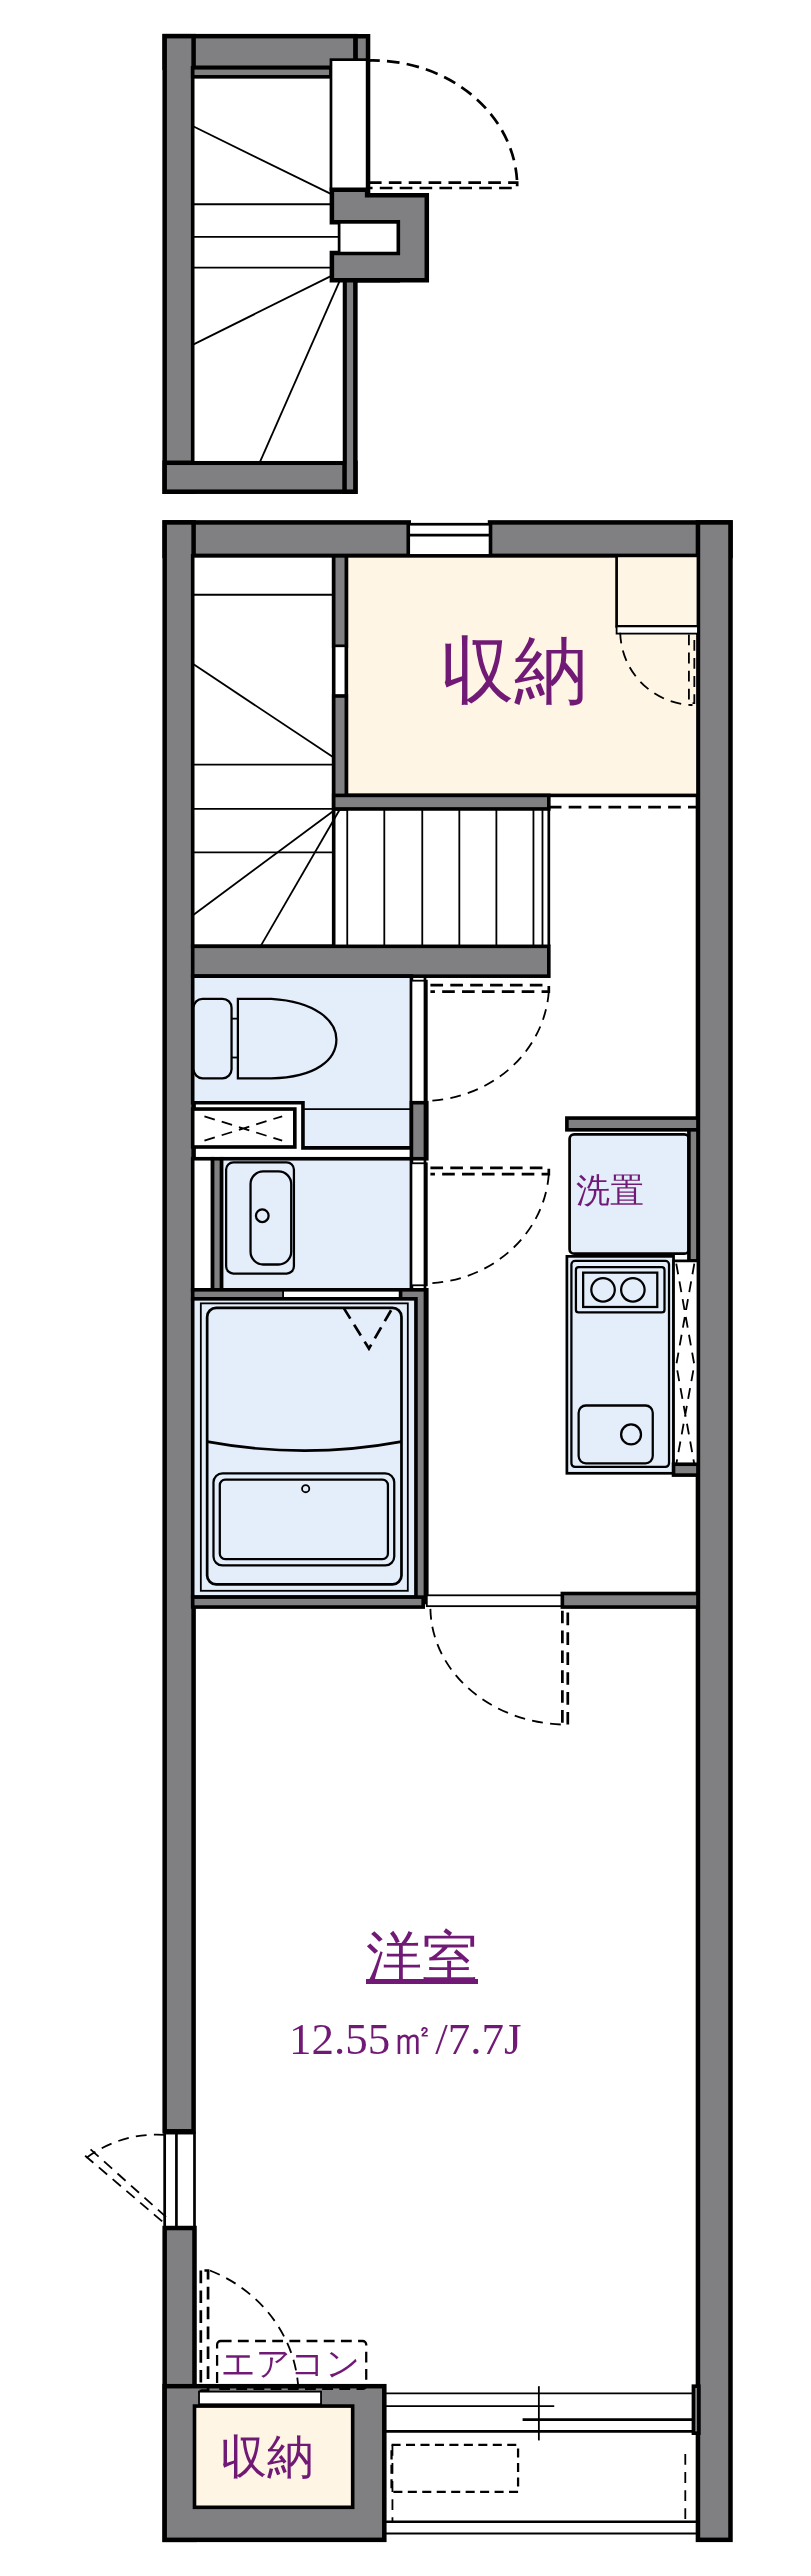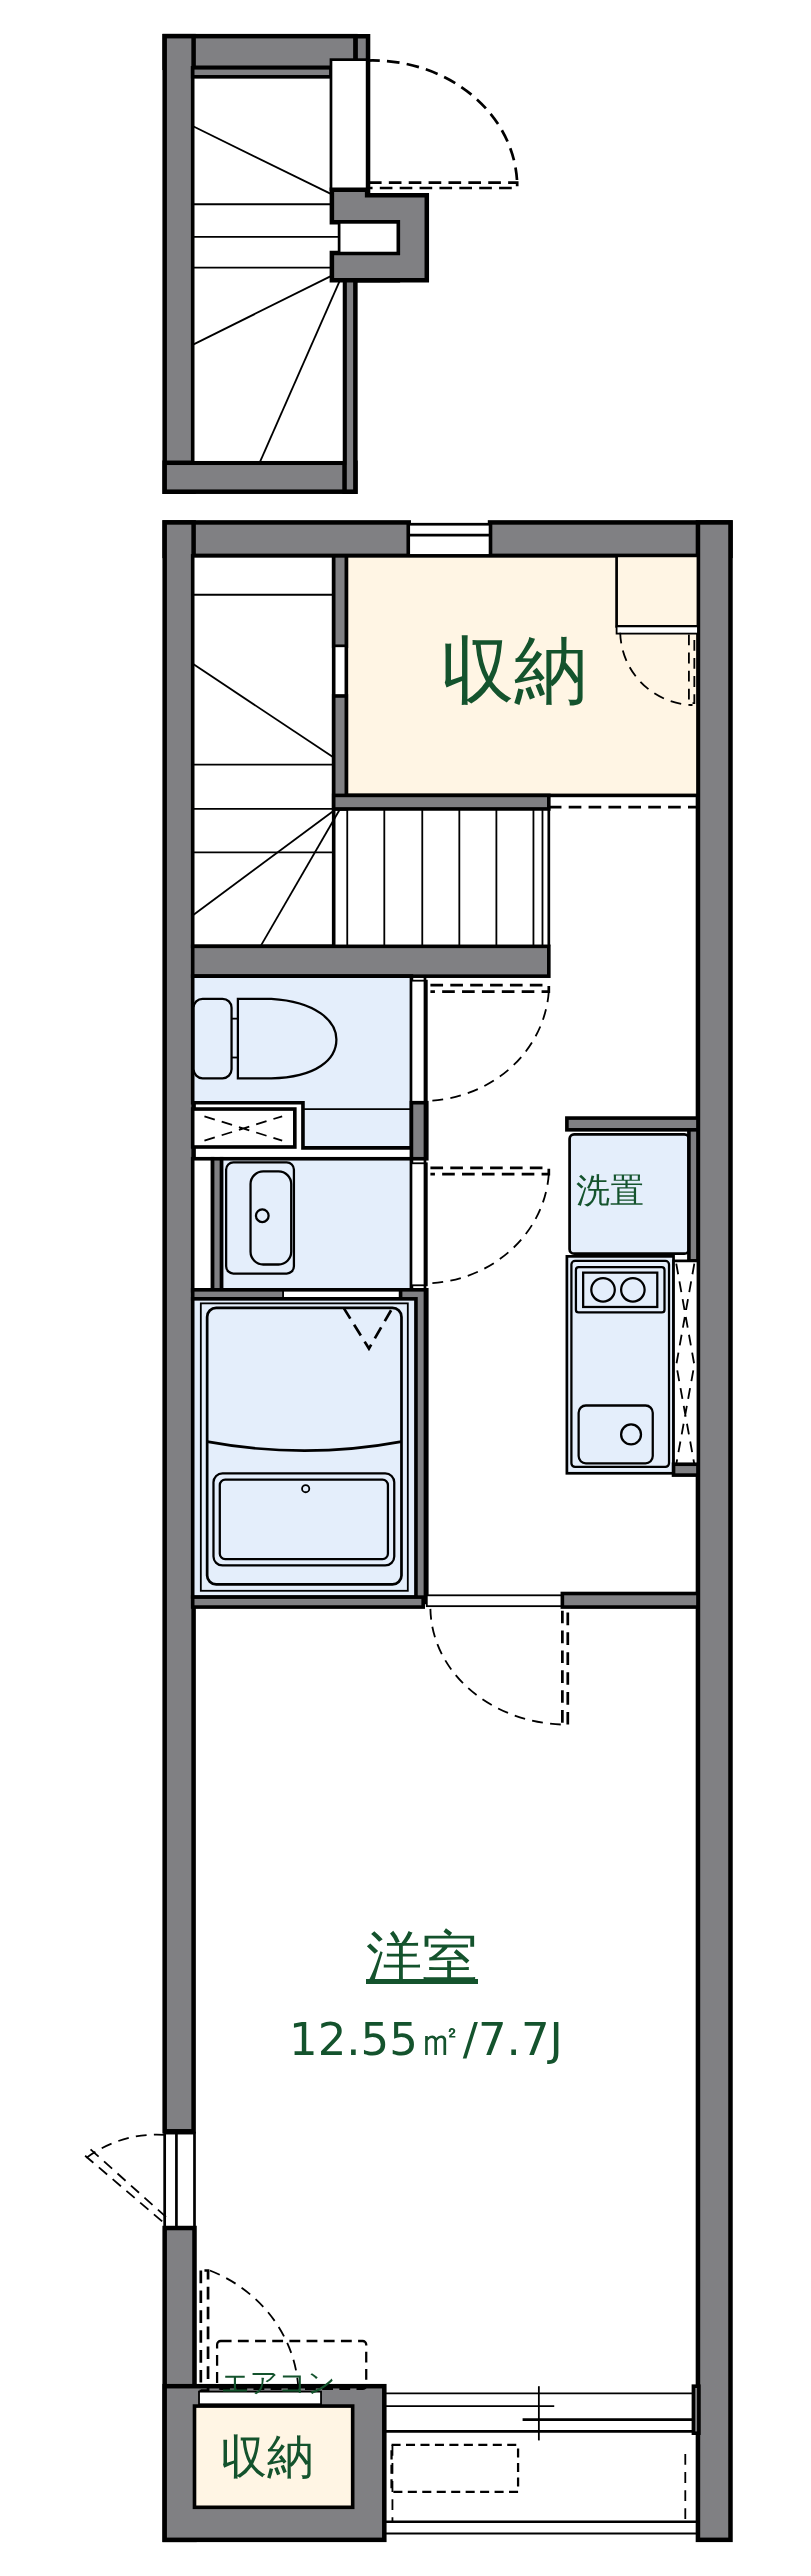--- a/index.html
+++ b/index.html
@@ -6,21 +6,21 @@
     body { width: 812px; height: 2576px; position: relative; overflow: hidden; }
     #plan { position: absolute; left: 0; top: 0; width: 812px; height: 2576px; }
     .wall { fill: #808083; stroke: #000; stroke-width: 5; }
     .wall-thin { fill: #808083; stroke: #000; stroke-width: 4; }
     .line { stroke: #000; stroke-width: 3; fill: none; }
     .line-thin { stroke: #000; stroke-width: 2; fill: none; }
     .dash { stroke: #000; stroke-width: 3; fill: none; stroke-dasharray: 14 8; }
     .dash-thin { stroke: #000; stroke-width: 2; fill: none; stroke-dasharray: 12 8; }
     .wet { stroke: #000; stroke-width: 4; }
     .store { stroke: #000; stroke-width: 4; }
-    .label { position: absolute; font-family: "DejaVu Sans", sans-serif; color: #14532d; white-space: nowrap; line-height: 1; }
+    .label { position: absolute; font-family: "DejaVu Sans", sans-serif; color: #701a75; white-space: nowrap; line-height: 1; }
   </style>
 </head>
 <body>
 
 <svg id="plan" viewBox="0 0 898 2850" xmlns="http://www.w3.org/2000/svg">
 
   <g>
     <path class="wall" d="M182,40 H393 V72 H367 V240 H369 V310 H440 V240 H407 V40 Z" fill="none"></path>
     <rect class="wall" x="182" y="40" width="211" height="35"></rect>
     <rect class="wall" x="182" y="40" width="32" height="504"></rect>
@@ -195,16 +195,16 @@
     <rect x="433" y="2705" width="140" height="52" fill="none" stroke="#000" stroke-width="2.5" stroke-dasharray="10 6"></rect>
     <path class="dash-thin" d="M434,2705 V2790 M758,2715 V2790"></path>
     <line class="line" x1="425" y1="2790" x2="772" y2="2790"></line>
     <line class="line-thin" x1="425" y1="2803" x2="772" y2="2803"></line>
   </g>
 </svg>
 
 <div class="label" style="left:440px; top:633px; font-size:74px;">収納</div>
 <div class="label" style="left:576px; top:1173px; font-size:34px;">洗置</div>
 <div class="label" style="left:366px; top:1929px; font-size:56px;text-decoration:underline;">洋室</div>
-<div class="label" style="left:289px; top:2017px; font-size:45px;">12.55㎡/7.7J</div>
-<div class="label" style="left:221px; top:2346px; font-size:28px;margin-top:23px;">エアコン</div>
+<div class="label" style="left:289px; top:2017px; font-size:45px;font-family:Liberation Serif, serif;">12.55㎡/7.7J</div>
+<div class="label" style="left:221px; top:2346px; font-size:34px;">エアコン</div>
 <div class="label" style="left:220px; top:2433px; font-size:47px;">収納</div>
 
 
 </body></html>

